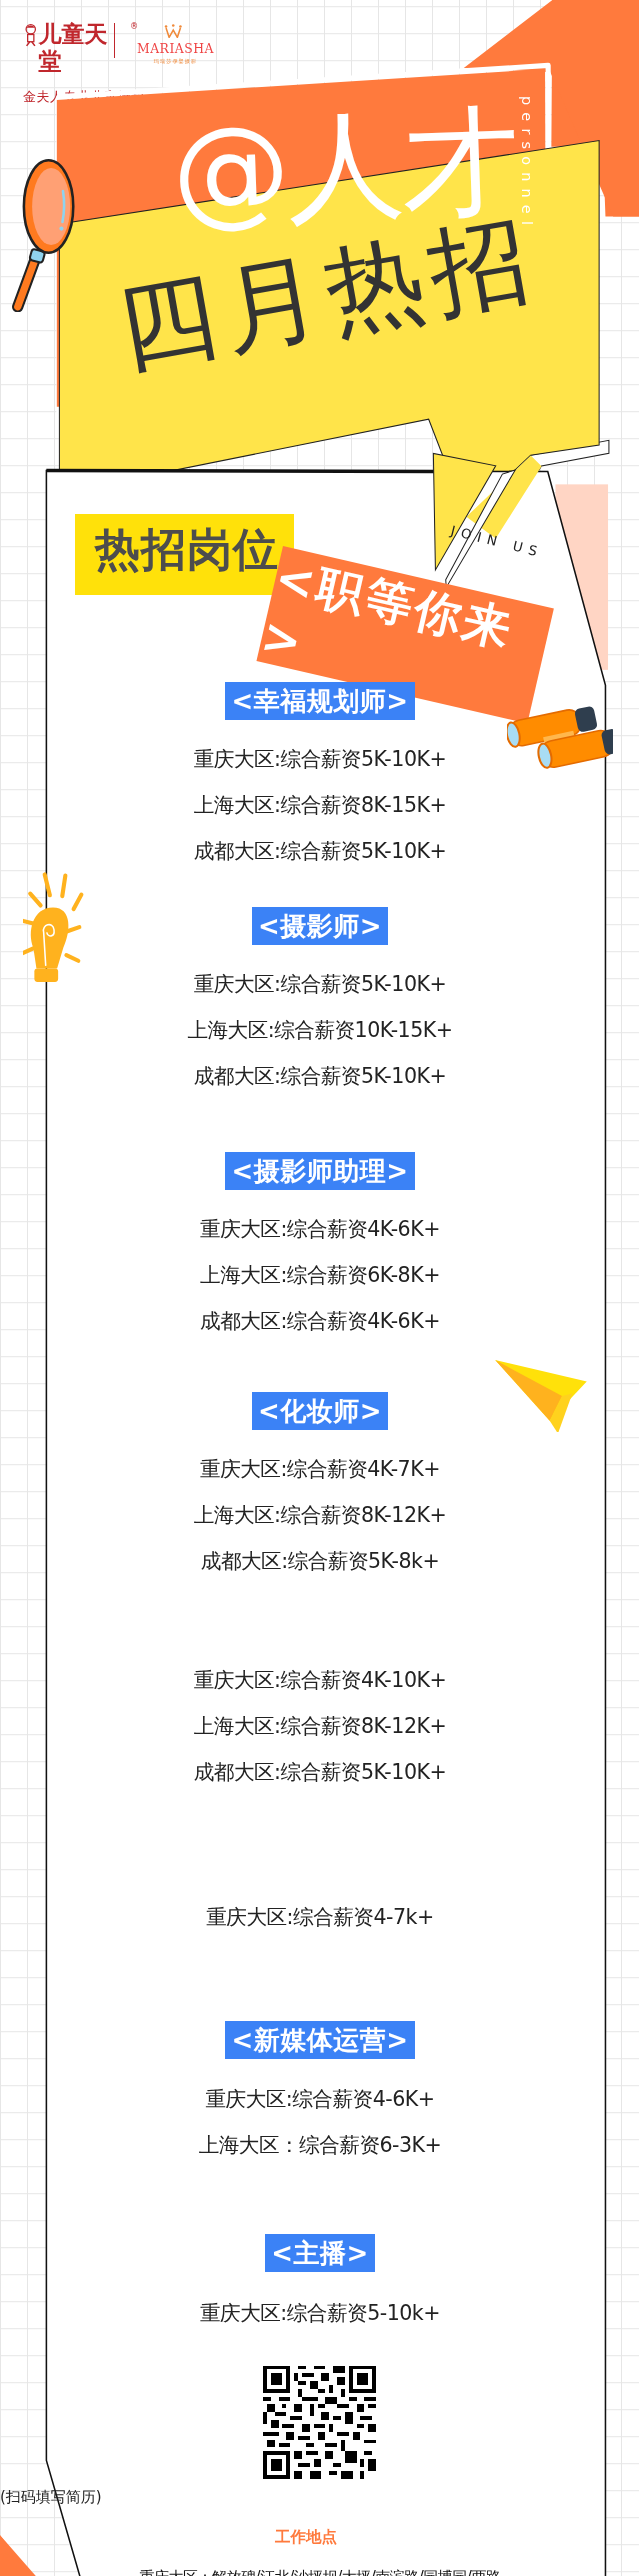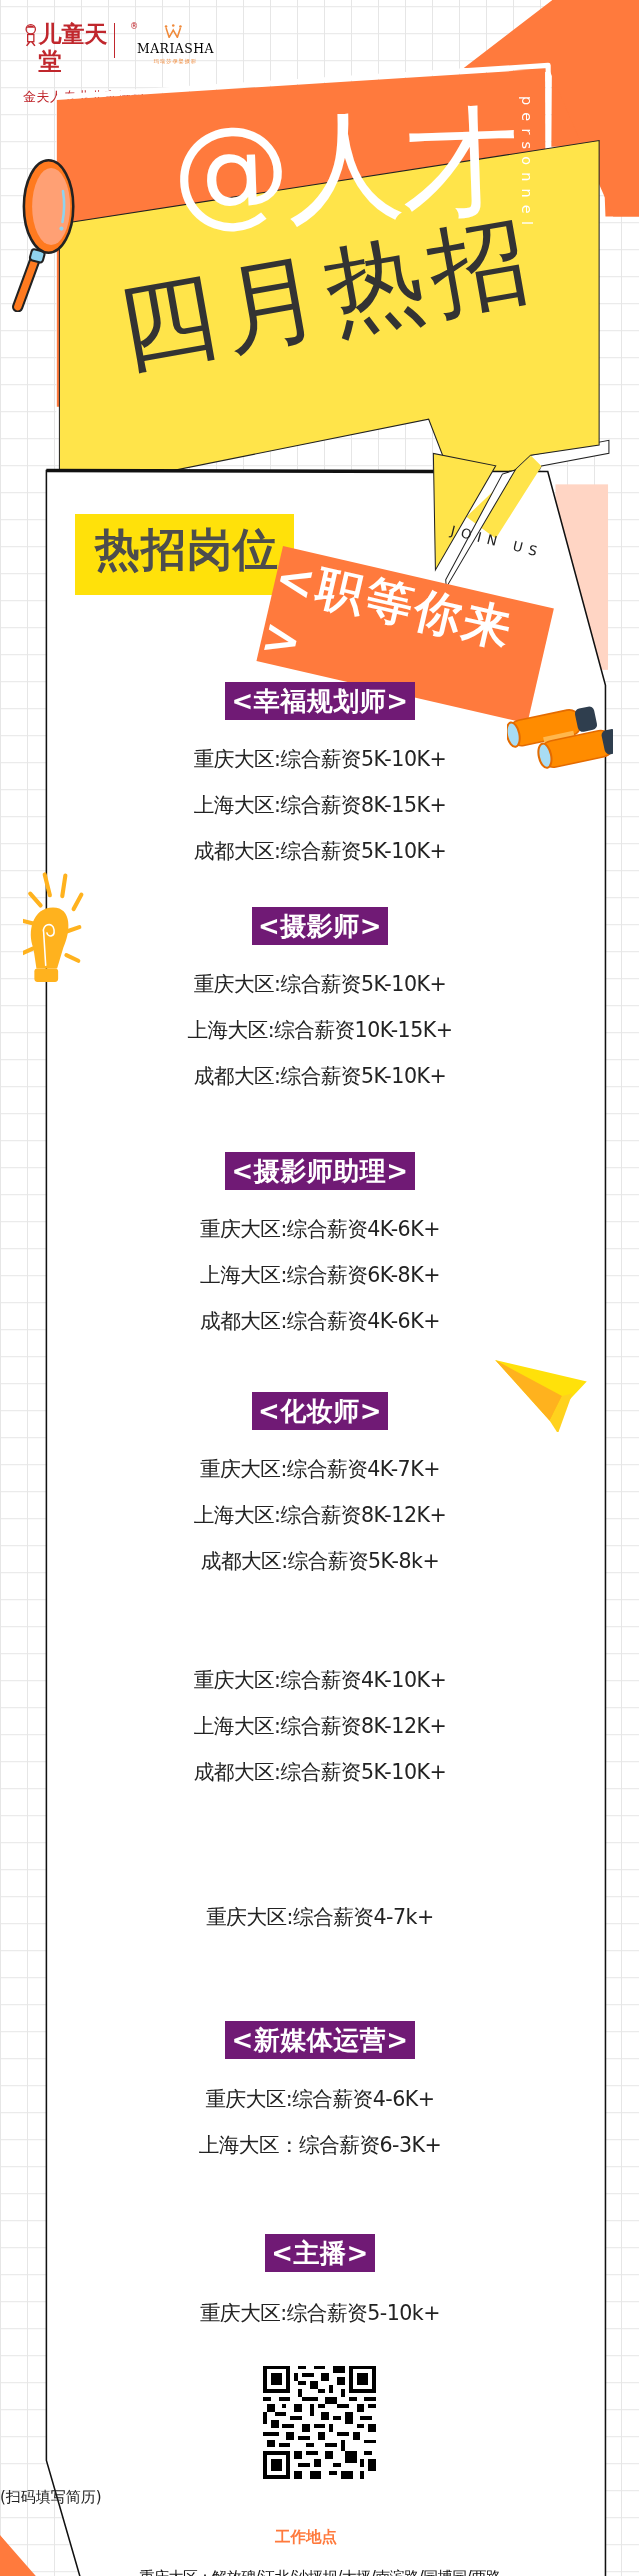--- a/index.html
+++ b/index.html
@@ -18,21 +18,21 @@
 
   
   .logo-ctd { left: 23px; top: 20.6px; width: 95px; height: 41px; }
   .logo-ctd .main { position: absolute; left: 15.5px; top: 0; font-size: 23px; font-weight: bold; color: #c0272d; letter-spacing: 0px; line-height: 27px; font-family: "DejaVu Sans", sans-serif; }
   .logo-ctd .sub { position: absolute; left: 0; top: 27px; font-size: 13px; color: #c0272d; white-space: nowrap; letter-spacing: 0.5px; margin-top: 40px; }
   .logo-ctd .reg { position: absolute; left: 107px; top: 0; font-size: 8.2px; color: #c0272d; }
   .logo-ctd .kid { position: absolute; left: 0; top: 2.1px; width: 15.5px; height: 24px; }
   .logo-divider { left: 114px; top: 23px; width: 1px; height: 35px; background: #c0272d; }
   .logo-mar { left: 124px; top: 21.6px; width: 103px; height: 41px; text-align: center; }
   .logo-mar .crown { position: absolute; left: 40px; top: 2.1px; width: 18.5px; height: 14.4px; }
-  .logo-mar .name { position: absolute; left: 0; top: 19.6px; width: 103px; font-size: 12.4px; color: #000000; letter-spacing: 0.5px; font-family: "DejaVu Serif", serif; }
+  .logo-mar .name { position: absolute; left: 0; top: 19.6px; width: 103px; font-size: 12.4px; color: #ef4444; letter-spacing: 0.5px; font-family: "DejaVu Serif", serif; }
   .logo-mar .sub { position: absolute; left: 0; top: 36px; width: 103px; font-size: 5.2px; color: #f08a3a; letter-spacing: 1px; }
   .bg-orange-bl { left: 0; top: 0; width: 640px; height: 2732px; }
   .at-talent {
     left: 170px; top: 113px; font-size: 118px; color: #ffffff; line-height: 1;
     font-family: "DejaVu Sans", sans-serif; letter-spacing: -3.1px;
     transform: rotate(-2deg); transform-origin: left top;
   }
   .personnel {
     left: 519px; top: 96px; font-size: 14.4px; color: #ffffff;
     writing-mode: vertical-rl; letter-spacing: 7.2px;
@@ -64,21 +64,21 @@
     display: flex; align-items: center; justify-content: center;
   }
   .wait-badge span {
     color: #fff; font-size: 47px; font-weight: bold; letter-spacing: 3.1px;
     font-family: "DejaVu Sans", sans-serif;
   }
 
   
   .job { position: absolute; left: 0; width: 640px; text-align: center; }
   .job-title {
-    display: inline-block; background: #701a75; color: #fff; font-weight: bold;
+    display: inline-block; background: #3b82f6; color: #fff; font-weight: bold;
     font-size: 26px; line-height: 38px; padding: 0 6.2px; letter-spacing: 0.5px;
     font-family: "DejaVu Sans", sans-serif;
   }
   .job-lines { margin-top: 15.5px; }
   .job-line {
     font-size: 20.6px; color: #222; line-height: 46px;
     font-family: "DejaVu Sans", sans-serif; letter-spacing: -0.5px;
   }
 
   

